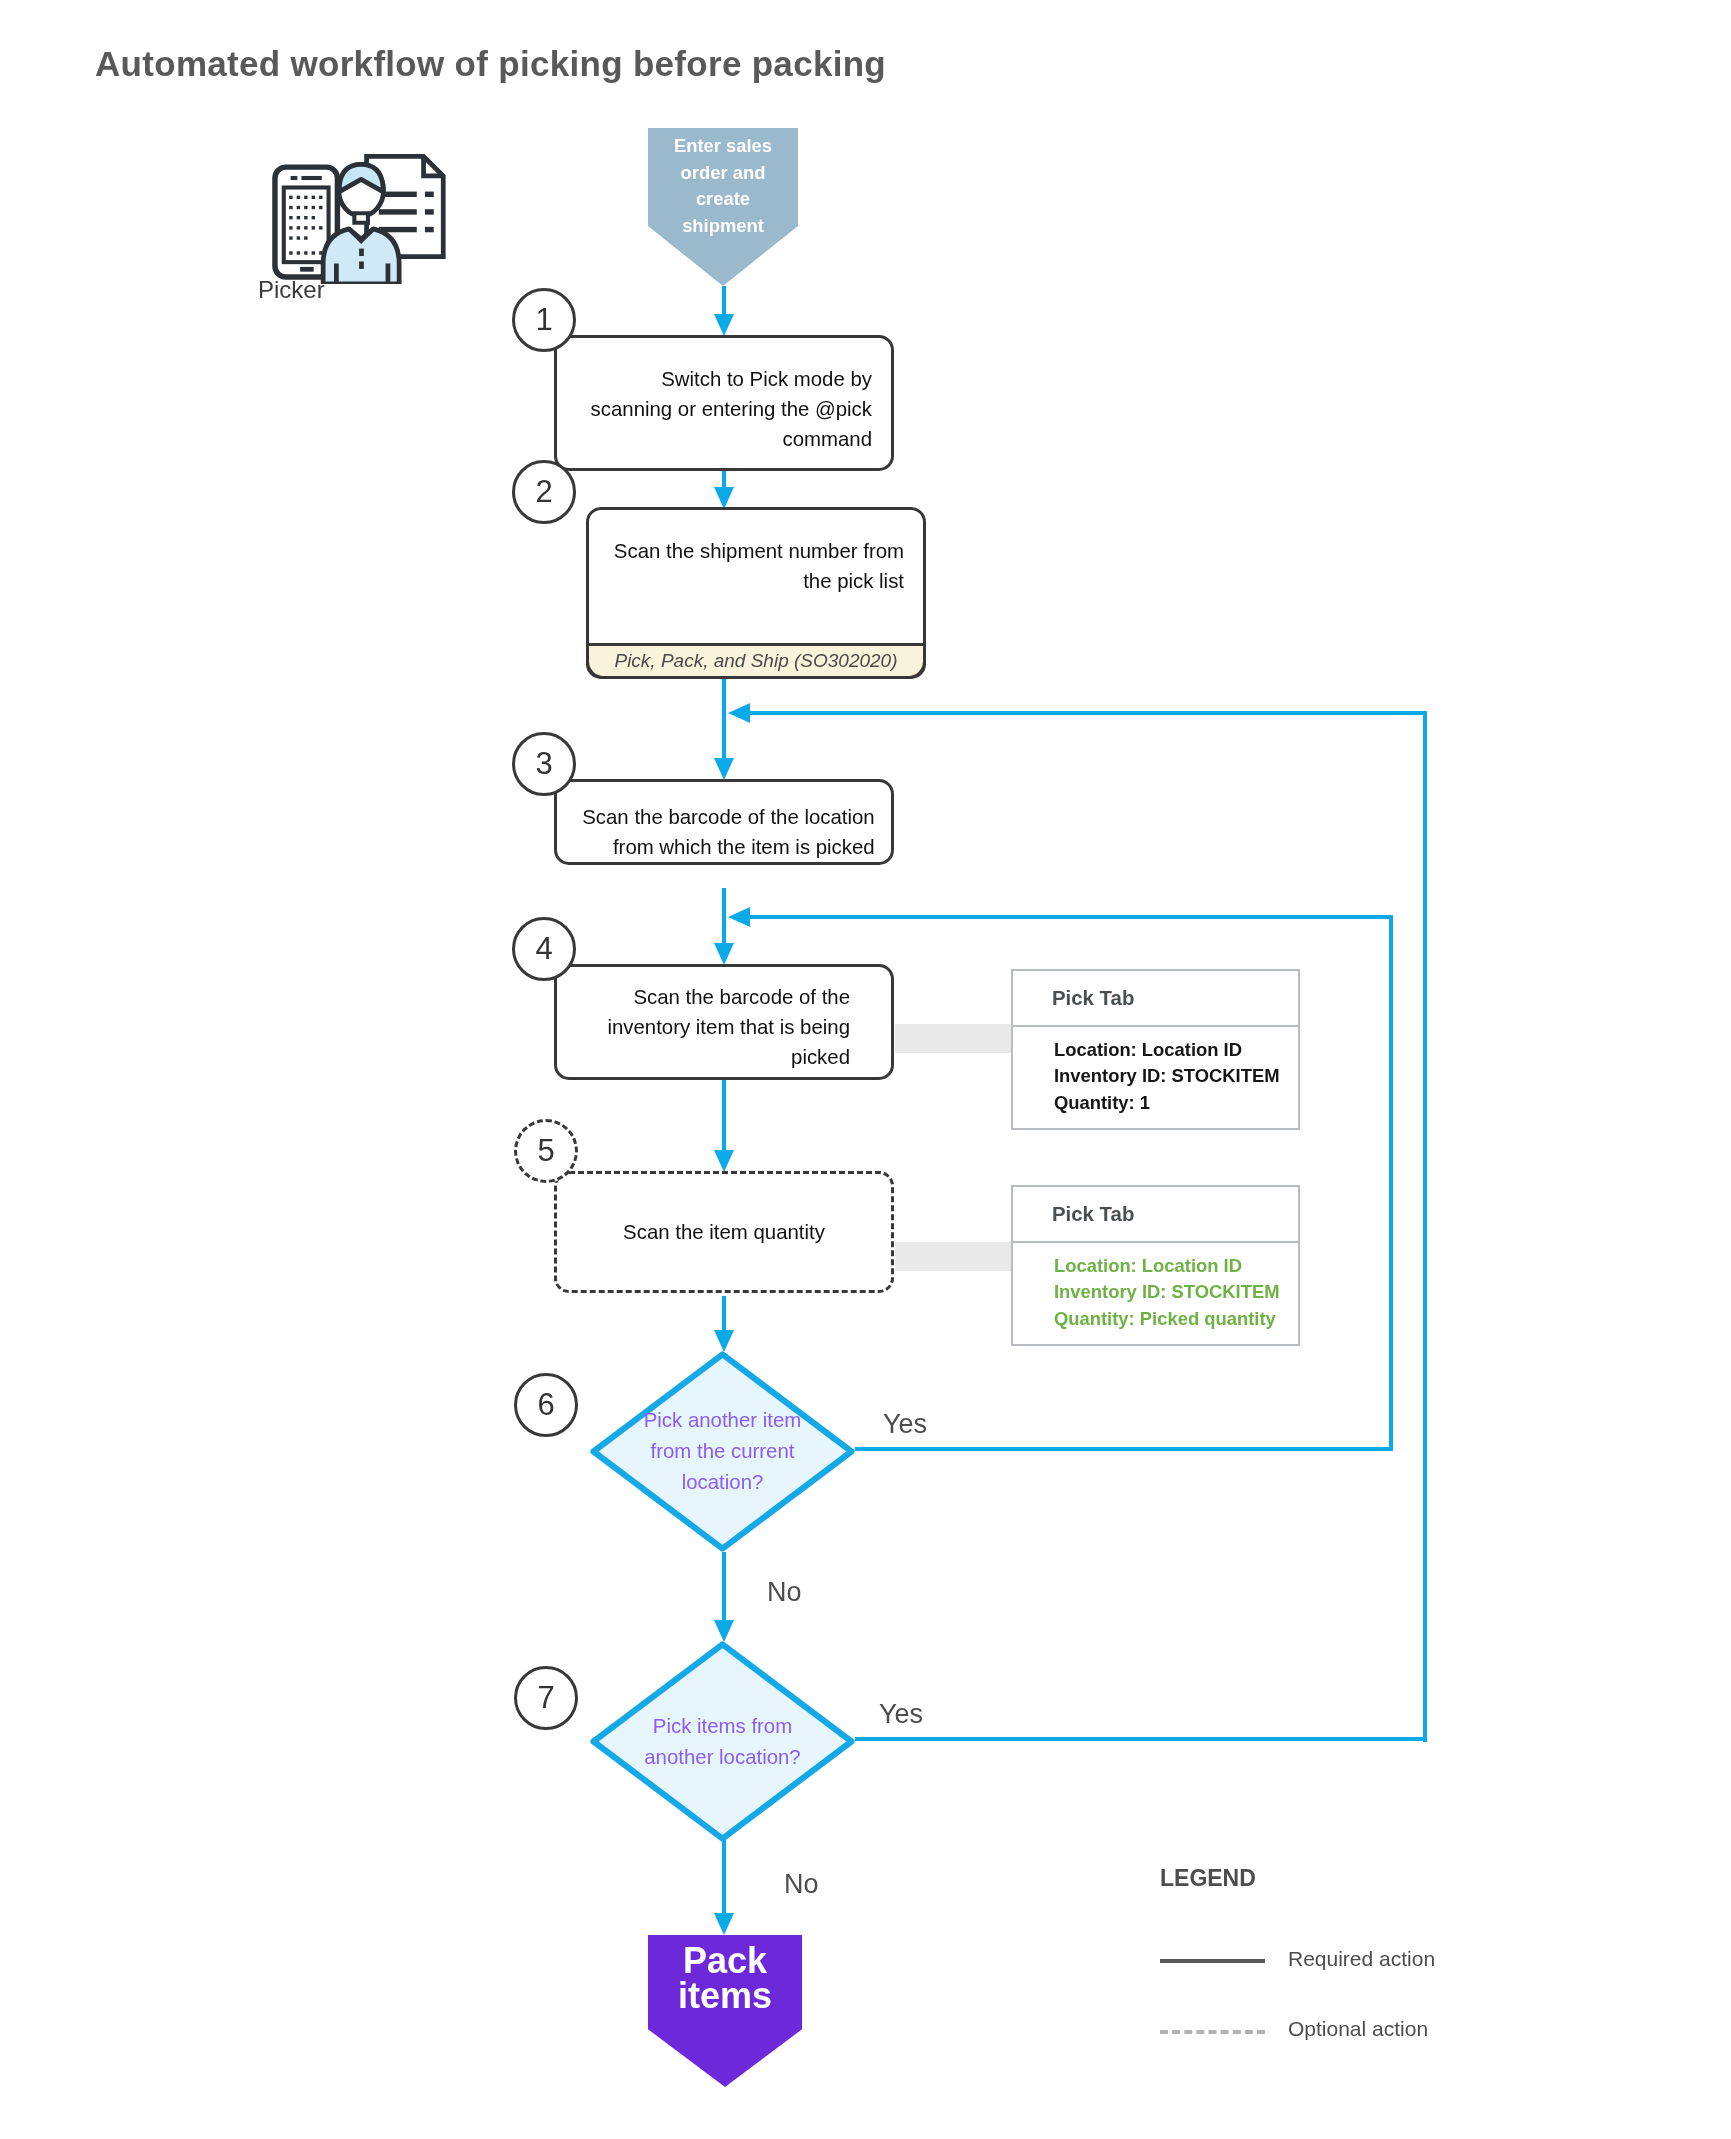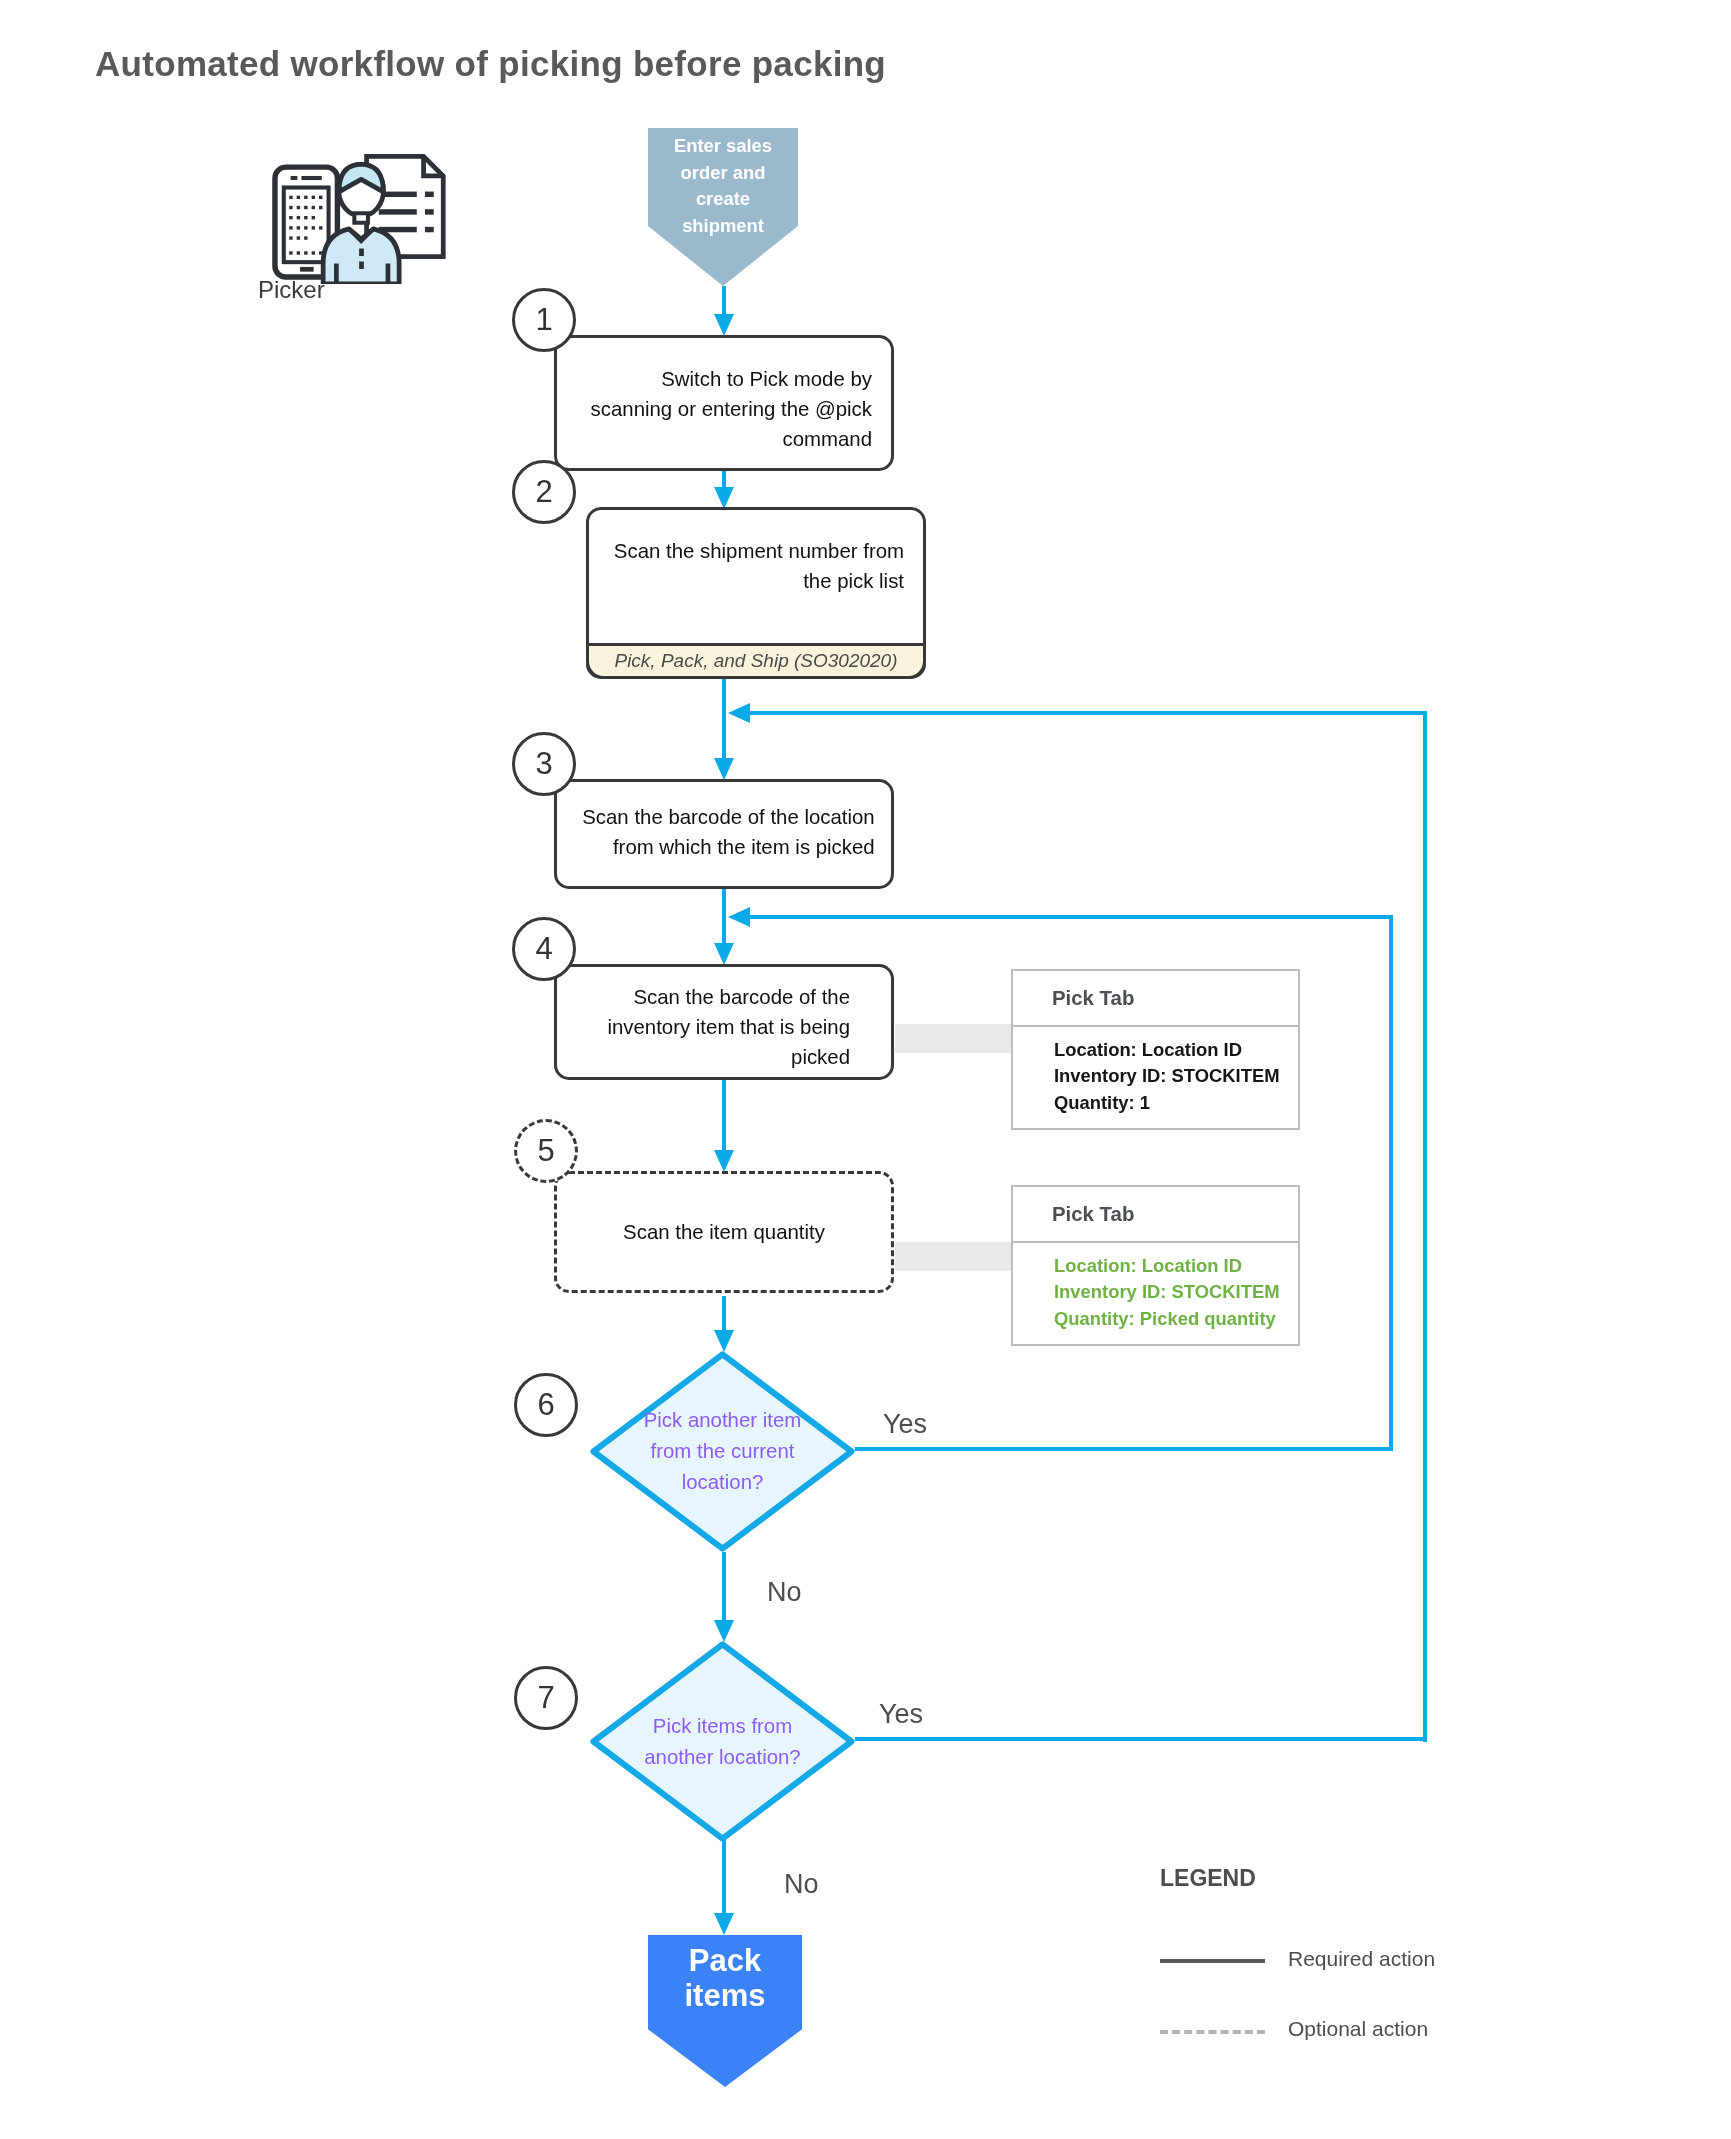--- a/index.html
+++ b/index.html
@@ -10,22 +10,22 @@
   .abs{position:absolute;}
   
   .title{left:95px;top:44px;font-size:35px;font-weight:bold;color:#595959;letter-spacing:0.3px;}
   
   .actor-label{left:258px;top:276px;width:190px;text-align:left;font-size:24px;color:#3b3b3b;}
   
   .pent{clip-path:polygon(0 0,100% 0,100% 62%,50% 100%,0 62%);
     color:#fff;font-weight:bold;text-align:center;box-sizing:border-box;}
   .pent-start{left:648px;top:128px;width:150px;height:158px;background:#9ab9cd;
     font-size:18.4px;line-height:26.5px;padding:5.4px 16.3px 0 16.3px;}
-  .pent-end{left:648px;top:1935px;width:154px;height:152px;background:#3b82f6;
-    font-size:31px;line-height:35px;padding:8.2px 20.4px 0 20.4px;}
+  .pent-end{left:648px;top:1935px;width:154px;height:152px;background:#6d28d9;
+    font-size:36px;line-height:35px;padding:8.2px 20.4px 0 20.4px;}
   
   .circle{width:64px;height:64px;border:3.4px solid #383838;border-radius:50%;background:#fff;
     box-sizing:border-box;display:flex;align-items:center;justify-content:center;
     font-size:31px;color:#333;z-index:6;}
   .circle.dashed{border-style:dashed;}
   
   .stepbox{left:554px;width:340px;border:3.4px solid #383838;border-radius:15px;background:#fff;
     box-sizing:border-box;text-align:right;font-size:20.4px;color:#111;line-height:30px;z-index:5;}
   .stepbox.dashedbox{border-style:dashed;display:flex;align-items:center;justify-content:center;}
   .note{position:absolute;left:-3.4px;right:-3.4px;bottom:-3.4px;height:36px;background:#faf3dc;
@@ -169,21 +169,21 @@
 <div class="abs circle" style="left:512px;top:288px;">1</div>
 <div class="abs stepbox" style="top:335px;height:136px;padding:26px 19px 0 19px;">Switch to Pick mode by scanning or entering the @pick command</div>
 
 <div class="abs stepbox" style="top:507px;height:172px;padding:26px 19px 0 19px;margin-left:32px;">
   <span>Scan the shipment number from the pick list</span>
   <div class="note">Pick, Pack, and Ship (SO302020)</div>
 </div>
 <div class="abs circle" style="left:512px;top:460px;">2</div>
 
 <div class="abs circle" style="left:512px;top:732px;">3</div>
-<div class="abs stepbox" style="top:779px;height:110px;padding:20.4px 16.3px 0 16.3px;">Scan the barcode of the location from which the item is picked</div>
+<div class="abs stepbox" style="top:779px;height:86px;padding:20.4px 16.3px 0 16.3px;">Scan the barcode of the location from which the item is picked</div>
 
 <div class="abs circle" style="left:512px;top:917px;">4</div>
 <div class="abs stepbox" style="top:964px;height:116px;padding:15px 41px 0 41px;">Scan the barcode of the inventory item that is being picked</div>
 
 <div class="abs tab" style="top:969px;">
   <div class="tab-header">Pick Tab</div>
   <div class="tab-body">
     <div>Location: Location ID</div>
     <div>Inventory ID: STOCKITEM</div>
     <div>Quantity: 1</div>

